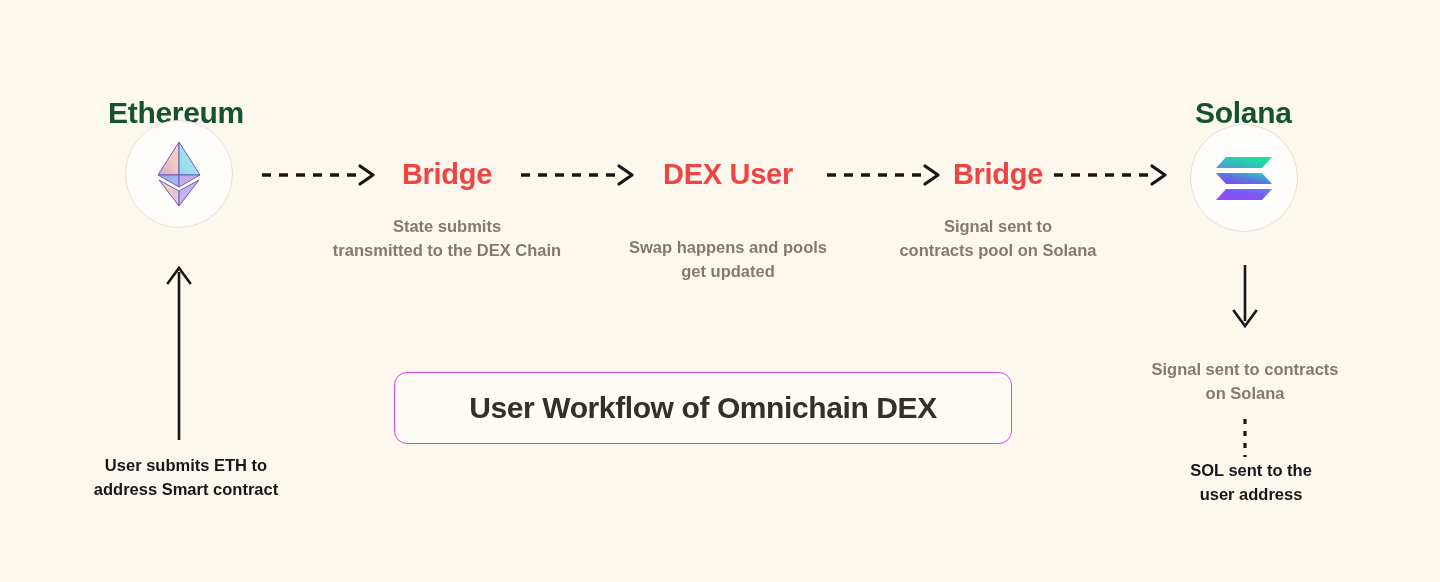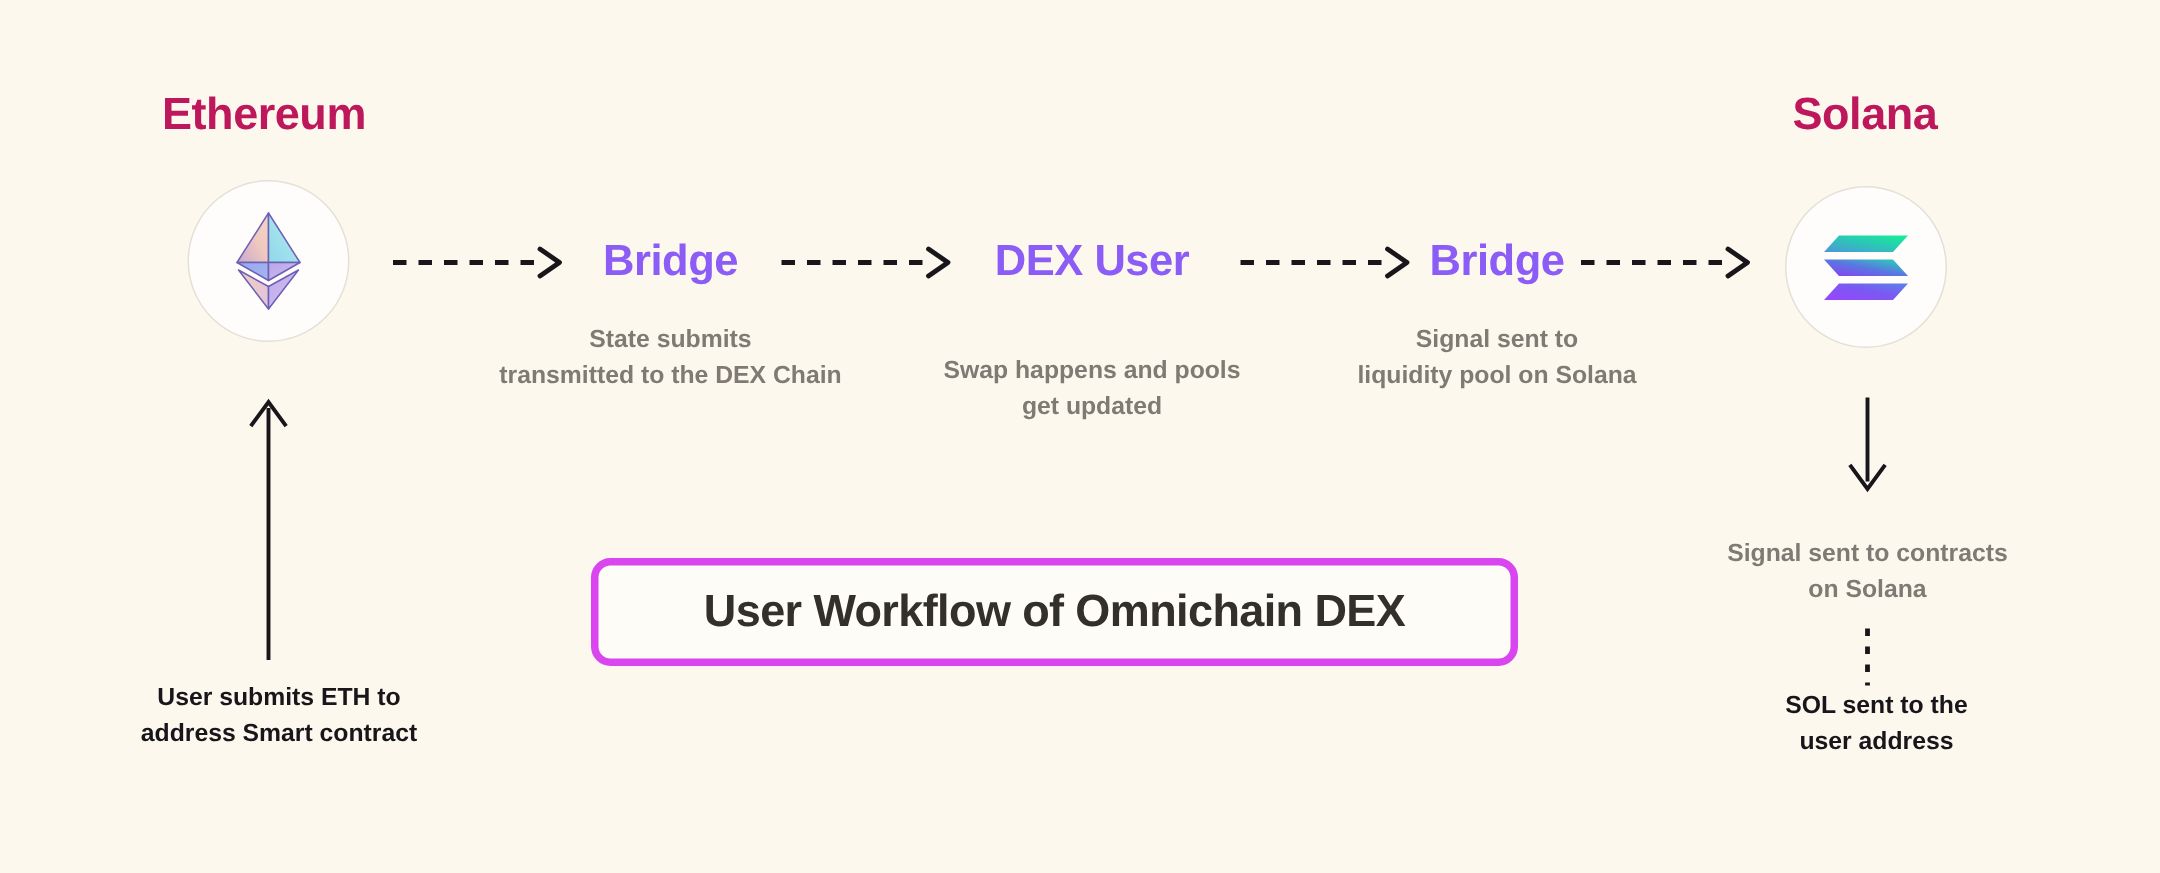--- a/index.html
+++ b/index.html
@@ -10,39 +10,40 @@
     overflow:hidden;
   }
   #stage { position:relative; width:1440px; height:582px; }
 
   .abs { position:absolute; }
 
   
   .chain-title {
     font-size:30px;
     font-weight:bold;
-    color:#be185d;
+    color:#14532d;
     letter-spacing:-0.3px;
     white-space:nowrap;
+    margin-top:36px;
   }
 
   
   .token-circle {
     width:108px; height:108px;
     border-radius:50%;
     background:#FEFDFB;
     border:1px solid #E4E0D6;
     display:flex; align-items:center; justify-content:center;
   }
 
   
   .node-label {
     font-size:29px;
     font-weight:bold;
-    color:#8b5cf6;
+    color:#ef4444;
     letter-spacing:-0.3px;
     white-space:nowrap;
     text-align:center;
   }
 
   
   .caption {
     font-size:16.5px;
     font-weight:bold;
     color:#7F7B74;
@@ -56,21 +57,21 @@
     color:#18161A;
     line-height:1.45;
     text-align:center;
     white-space:pre-line;
   }
 
   
   .title-card {
     width:618px; height:72px;
     background:#FEFCF7;
-    border:5px solid #d946ef;
+    border:1px solid #d946ef;
     border-radius:13px;
     display:flex; align-items:center; justify-content:center;
   }
   .title-card-text {
     font-size:30px;
     font-weight:bold;
     color:#33302A;
     letter-spacing:-0.4px;
     white-space:nowrap;
   }
@@ -160,21 +161,21 @@
 
   <div class="abs" style="left:826px; top:162px;">
     <svg width="117" height="26" viewBox="0 0 117 26">
       <line x1="1" y1="13" x2="96" y2="13" stroke="#18161A" stroke-width="3.4" stroke-dasharray="9 8" stroke-linecap="butt"></line>
       <polyline points="99,4 112,13 99,22" fill="none" stroke="#18161A" stroke-width="3.2" stroke-linecap="round" stroke-linejoin="round"></polyline>
     </svg>
   </div>
 
   <div class="abs node-label" style="left:890px; top:158px; width:216px;">Bridge</div>
   <div class="abs caption" style="left:872px; top:215px; width:252px;">Signal sent to
-liquidity pool on Solana</div>
+contracts pool on Solana</div>
 
   <div class="abs" style="left:1053px; top:162px;">
     <svg width="117" height="26" viewBox="0 0 117 26">
       <line x1="1" y1="13" x2="96" y2="13" stroke="#18161A" stroke-width="3.4" stroke-dasharray="9 8" stroke-linecap="butt"></line>
       <polyline points="99,4 112,13 99,22" fill="none" stroke="#18161A" stroke-width="3.2" stroke-linecap="round" stroke-linejoin="round"></polyline>
     </svg>
   </div>
 
   <div class="abs chain-title" style="left:1195px; top:60px;text-align:right;">Solana</div>
 

